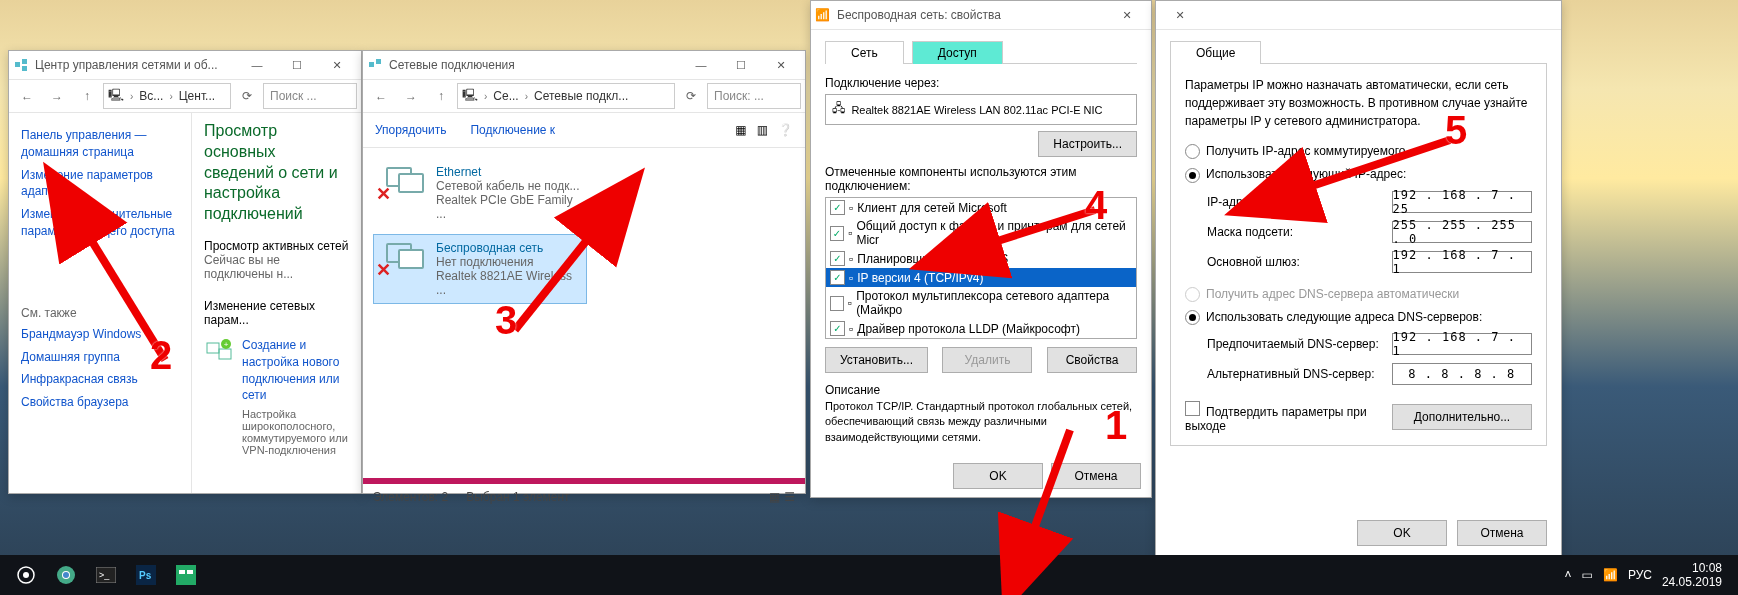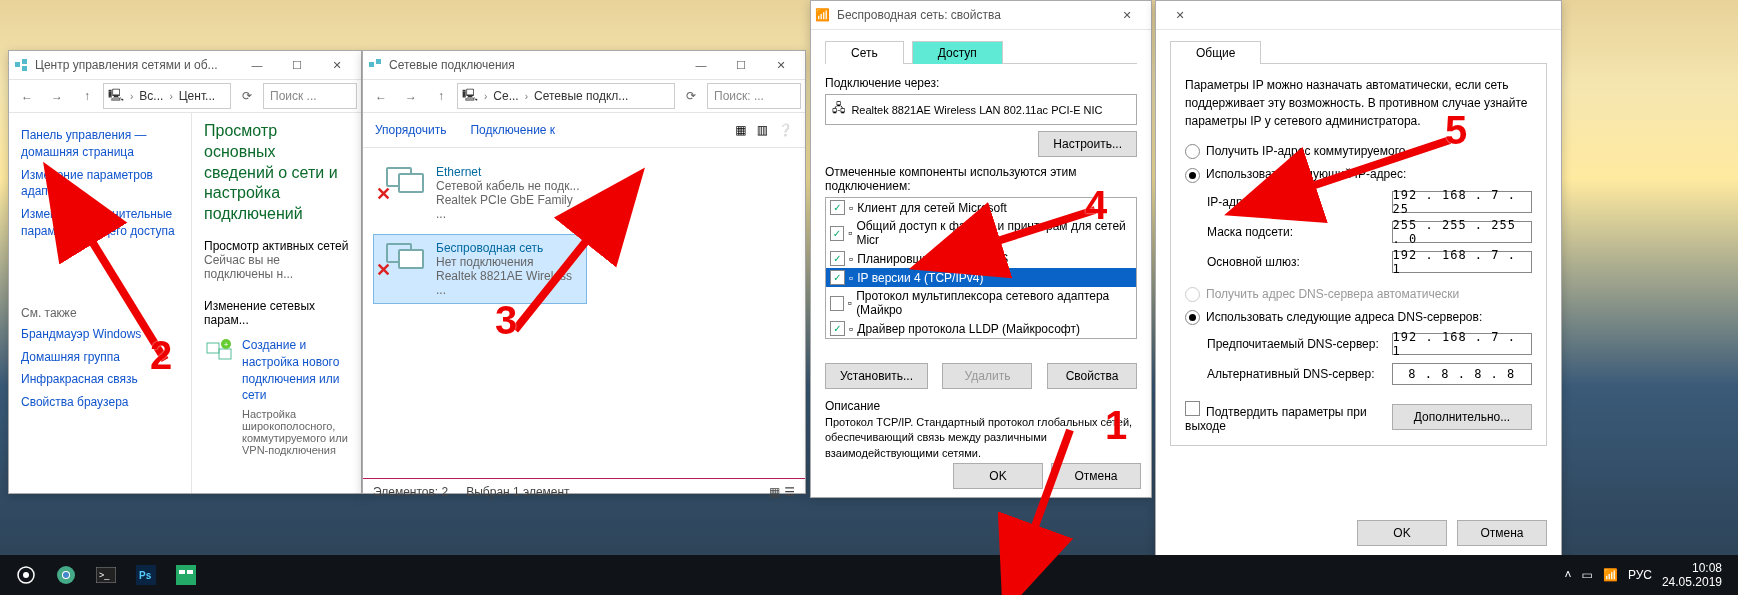--- a/index.html
+++ b/index.html
@@ -22,21 +22,21 @@
 .graytxt{color:#666}
 .conn-item{display:flex;align-items:flex-start;gap:8px;padding:6px;border:1px solid transparent;width:200px}
 .conn-item.sel{background:#cde8ff;border:1px solid #7cb8e6}
 .conn-ico{width:48px;height:40px;position:relative;flex-shrink:0}
 .conn-ico .mon{position:absolute;left:6px;top:2px;width:22px;height:16px;border:2px solid #7aa;border-radius:2px}
 .conn-ico .mon2{position:absolute;left:18px;top:8px;width:22px;height:16px;border:2px solid #7aa;border-radius:2px;background:#fff}
 .conn-ico .x{position:absolute;left:-4px;bottom:0;color:#d22;font-weight:bold;font-size:18px}
 .conn-txt{font-size:12px}
 .conn-txt .n{color:#0369a1}
 .conn-txt .g{color:#666}
-.status{border-top:1px solid #be185d;height:26px;display:flex;align-items:center;padding:0 10px;font-size:12px;color:#444;gap:18px}
+.status{border-top:6px solid #be185d;height:26px;display:flex;align-items:center;padding:0 10px;font-size:12px;color:#444;gap:18px}
 .dlgbody{padding:10px 14px;font-size:12px}
 .tabrow{display:flex;border-bottom:1px solid #ccc}
 .tab{padding:4px 25px;border:1px solid #ccc;border-bottom:none;background:#fff;margin-right:8px;position:relative;top:1px}
 .tab.act{background:#fff}
 .listbox{border:1px solid #aaa;height:140px;overflow:auto;margin-top:4px}
 .lrow{display:flex;align-items:center;padding:2px 4px;gap:4px;font-size:12px}
 .lrow.sel{background:#0a64c8;color:#fff}
 .chk{width:13px;height:13px;border:1px solid #888;background:#fff;display:flex;align-items:center;justify-content:center;font-size:10px;color:#0a6}
 .btn{border:1px solid #adadad;background:#e1e1e1;height:24px;padding:0 14px;font-size:12px;display:inline-flex;align-items:center;justify-content:center;min-width:60px}
 .radio{width:13px;height:13px;border:1px solid #888;border-radius:50%;display:inline-flex;align-items:center;justify-content:center;margin-right:6px;vertical-align:middle}
@@ -233,21 +233,21 @@
           <span>▫</span>
           <span>Протокол мультиплексора сетевого адаптера (Майкро</span>
         </div>
         <div class="lrow">
           <span class="chk">✓</span>
           <span>▫</span>
           <span>Драйвер протокола LLDP (Майкрософт)</span>
         </div>
         <div class="lrow"></div>
       </div>
-  <div style="display:flex;gap:6px;margin-top:24px;justify-content:space-between">
+  <div style="display:flex;gap:6px;margin-top:8px;justify-content:space-between">
    <span class="btn">Установить...</span>
    <span class="btn" style="color:#999">Удалить</span>
    <span class="btn">Свойства</span>
   </div>
   <div style="margin-top:10px;font-size:12px">Описание</div>
   <div style="font-size:11px;margin-top:2px;line-height:1.4">Протокол TCP/IP. Стандартный протокол глобальных сетей, обеспечивающий связь между различными взаимодействующими сетями.</div>
  </div>
  <div style="position:absolute;bottom:8px;right:10px;display:flex;gap:8px">
   <span class="btn">OK</span>
   <span class="btn">Отмена</span>

